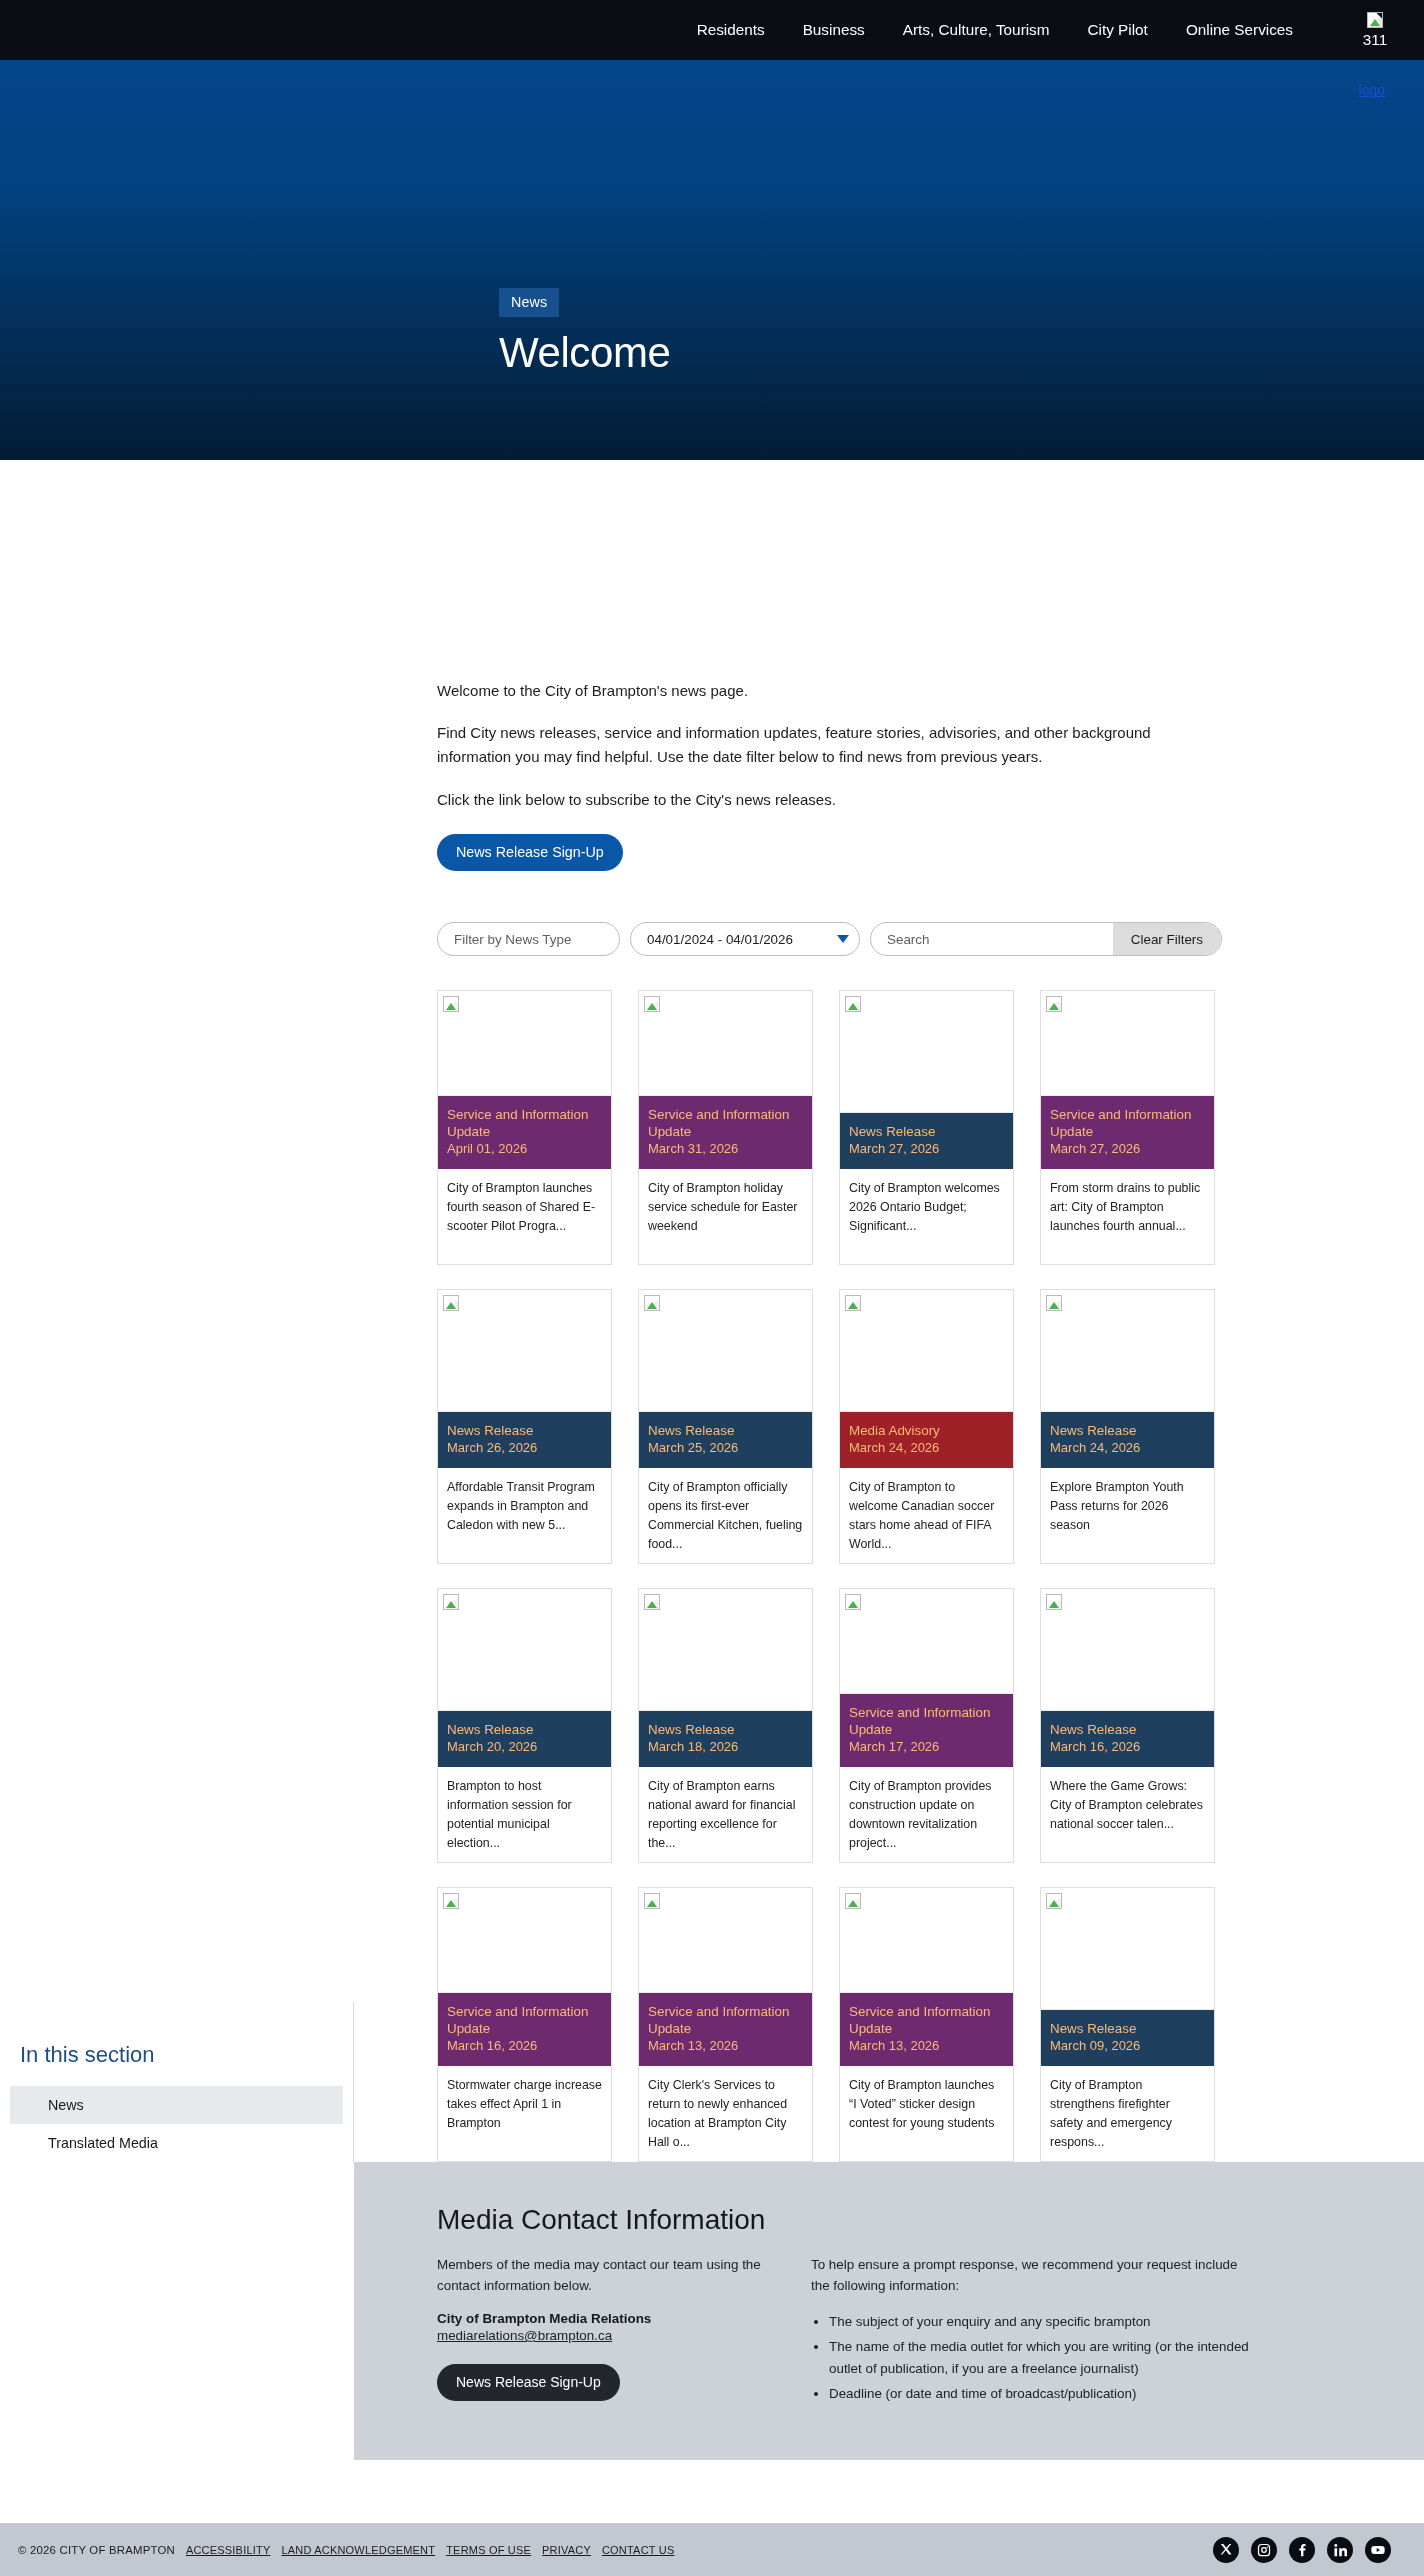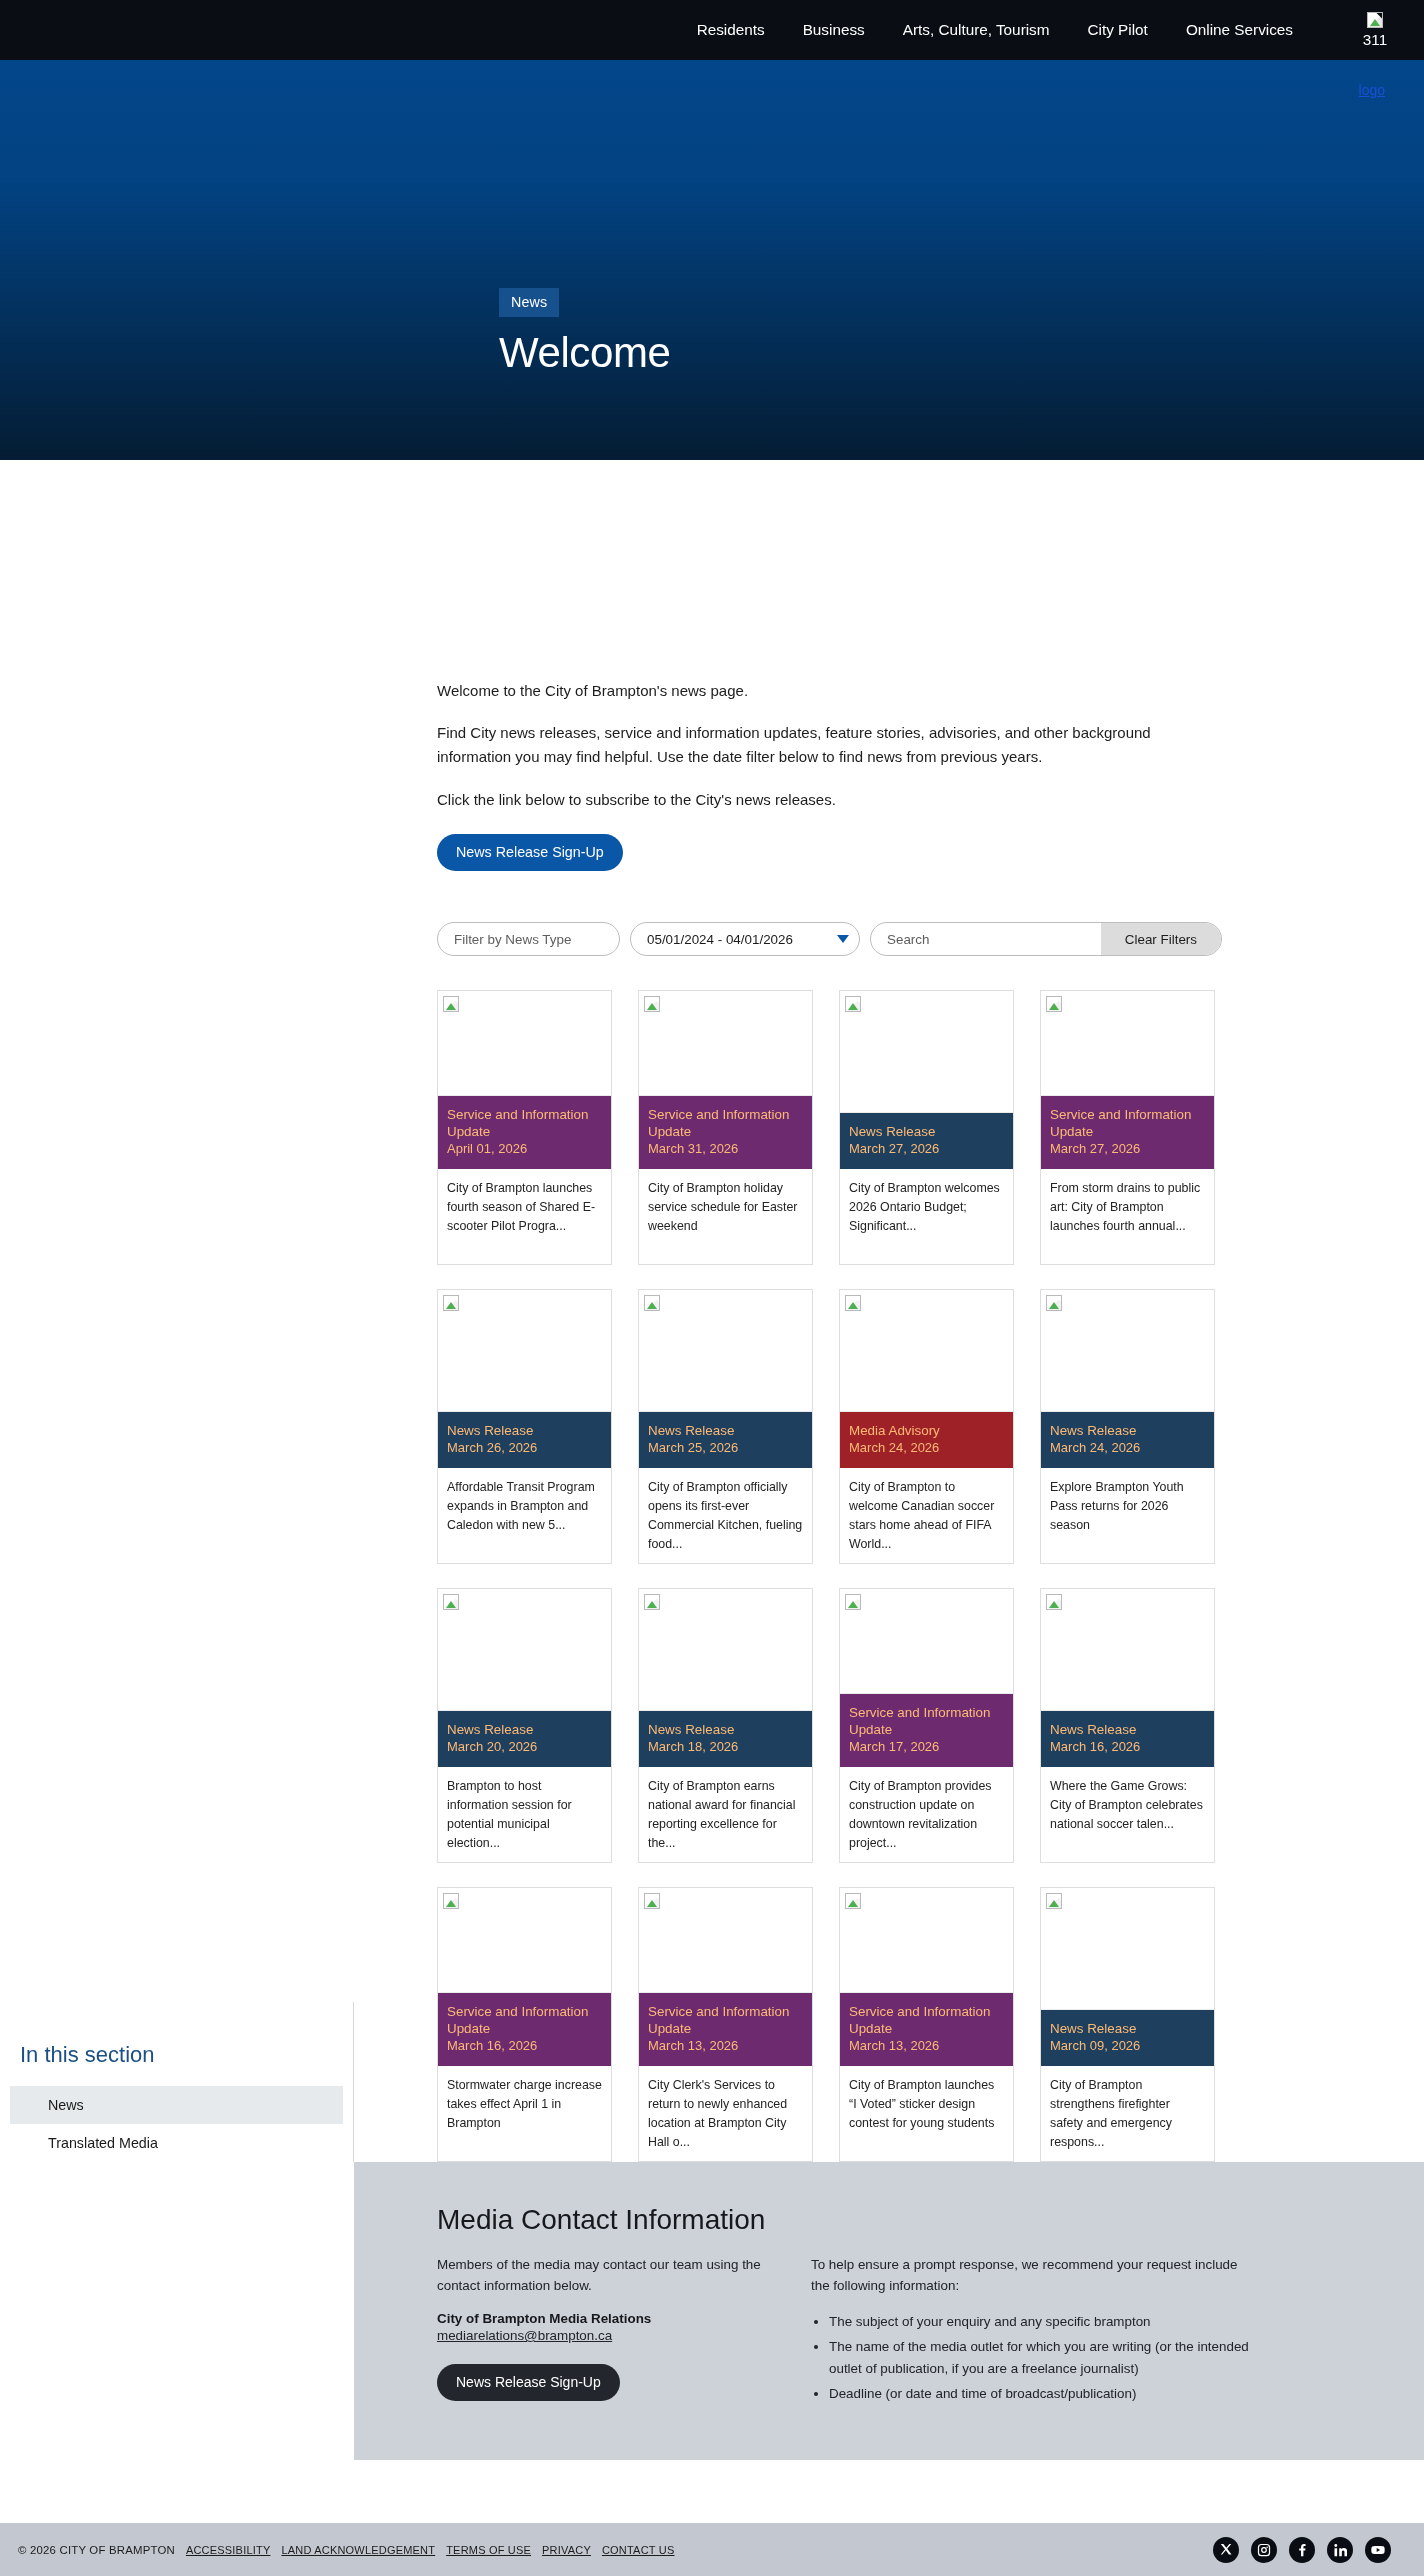--- a/index.html
+++ b/index.html
@@ -198,21 +198,21 @@
   .pill-search .searchtext {
     padding-left: 16px;
     flex: 1;
     color: #5e5e5e;
   }
   .clear-filters {
     background: #dcdcdc;
     height: 100%;
     display: flex;
     align-items: center;
-    padding: 0 24px;
+    padding: 0 18px;
     color: #1c1c1c;
     font-size: 13.4px;
     border-radius: 0 22px 22px 0;
     cursor: pointer;
     white-space: nowrap;
   }
 
   
   .grid {
     display: grid;
@@ -408,21 +408,21 @@
     <p>Find City news releases, service and information updates, feature stories, advisories, and other background information you may find helpful. Use the date filter below to find news from previous years.</p>
     <p>Click the link below to subscribe to the City's news releases.</p>
     <button class="btn-primary">News Release Sign-Up</button>
 
     
     <div class="filters">
       <div class="pill pill-newstype">
         <span>Filter by News Type</span>
       </div>
       <div class="pill pill-date">
-        <span>05/01/2024 - 04/01/2026</span>
+        <span>04/01/2024 - 04/01/2026</span>
         <span class="caret"></span>
       </div>
       <div class="pill pill-search">
         <span class="searchtext">Search</span>
         <span class="clear-filters">Clear Filters</span>
       </div>
     </div>
 
     
     <div class="grid" id="card-grid">

